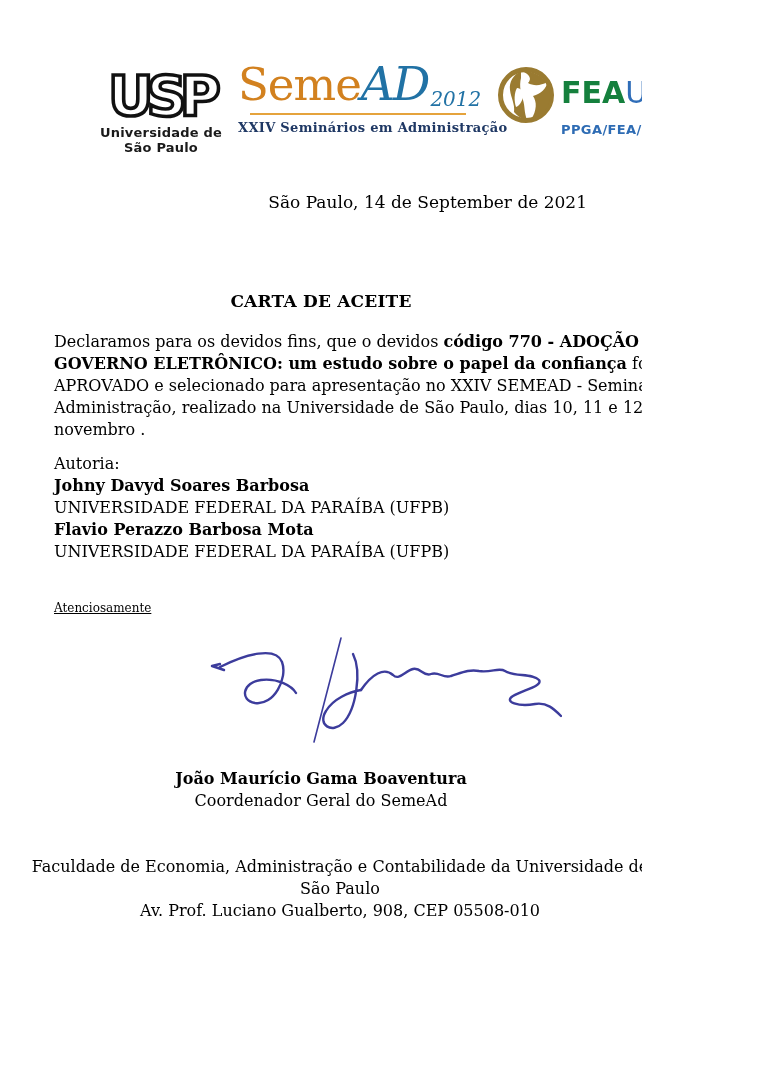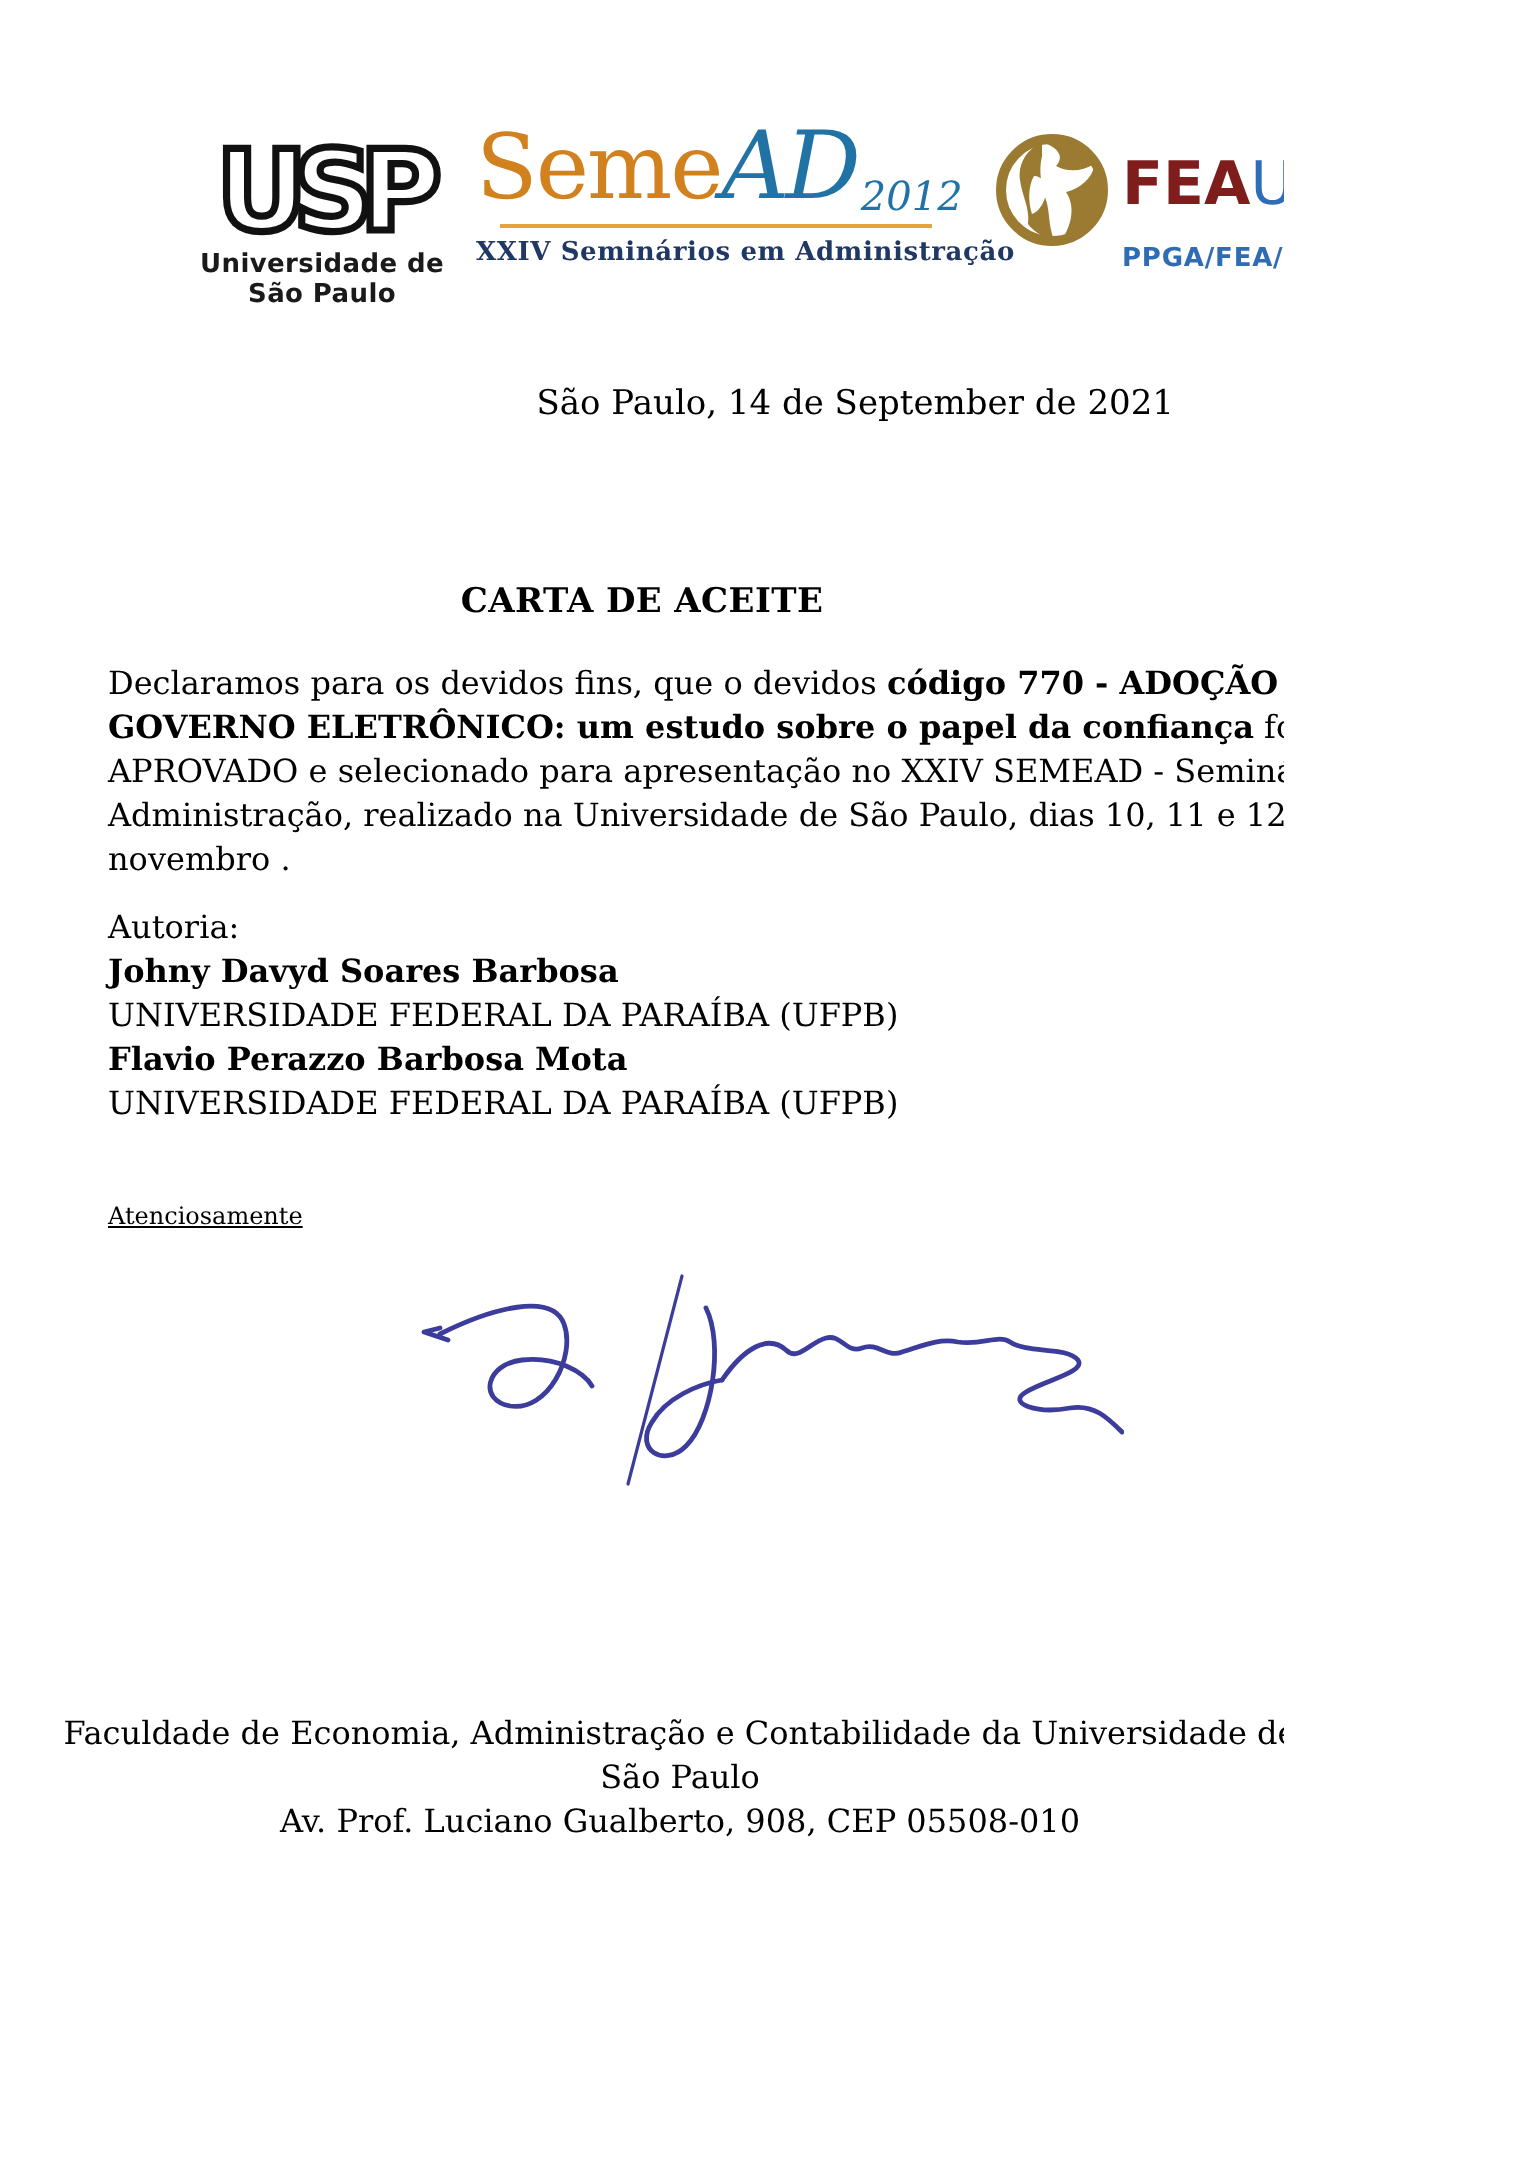--- a/index.html
+++ b/index.html
@@ -40,21 +40,21 @@
     font-family:"DejaVu Serif","Liberation Serif",serif;
     font-weight:bold;font-size:13px;color:#1f3864;letter-spacing:0.3px;white-space:nowrap;
   }
   .fea-logo{position:absolute;left:497px;top:66px;display:flex;align-items:flex-start;}
   .fea-emblem{display:block;}
   .fea-right{margin-left:6px;}
   .fea-wordmark{
     font-family:"DejaVu Sans","Liberation Sans",sans-serif;
     font-size:30px;line-height:1;margin-top:12px;white-space:nowrap;
   }
-  .fea-fea{font-weight:bold;color:#7f1d1d;}
+  .fea-fea{font-weight:bold;color:#15803d;}
   .fea-usp{font-weight:normal;color:#2f6db8;}
   .fea-sublabel{
     font-family:"DejaVu Sans","Liberation Sans",sans-serif;
     font-weight:bold;font-size:13px;color:#2e6cb4;margin-top:14px;letter-spacing:0.4px;
   }
   
   .date-line{
     position:absolute;top:192px;left:0;right:55px;
     text-align:right;font-size:17px;
   }
@@ -143,19 +143,23 @@
 
   <svg class="signature-svg" width="360" height="115" viewBox="0 0 360 115">
     <g fill="none" stroke-width="2.4" stroke-linecap="round" stroke-linejoin="round" stroke="#3c3c9c">
       <path d="M22 40 l-12 -4 l8 -2 M18 37 C 44 24, 74 16, 80 32 C 86 48, 72 76, 53 73 C 37 70, 41 52, 59 50 C 76 48, 90 56, 94 63"></path>
       <path d="M139 8 L 112 112" stroke-width="1.6"></path>
       <path d="M151 24 C 160 42, 154 80, 141 93 C 130 104, 115 95, 124 81 C 131 69, 147 62, 159 60"></path>
       <path d="M159 60 C 170 44, 182 37, 191 45 C 197 51, 203 41, 211 39 C 219 37, 221 47, 229 44 C 237 41, 241 49, 249 46 C 259 43, 267 39, 277 41 C 289 43, 297 37, 303 41 C 312 47, 331 43, 337 50 C 341 56, 321 60, 311 66 C 301 72, 317 77, 333 74 C 345 72, 352 79, 359 86"></path>
     </g>
   </svg>
 
+  <div class="signer-block">
+    <div class="signer-name">João Maurício Gama Boaventura</div>
+    <div>Coordenador Geral do SemeAd</div>
+  </div>
 
   <div class="footer-block">
     <div>Faculdade de Economia, Administração e Contabilidade da Universidade de São Paulo</div>
     <div>Av. Prof. Luciano Gualberto, 908, CEP 05508-010</div>
   </div>
 
 </div>
 
 </body></html>

